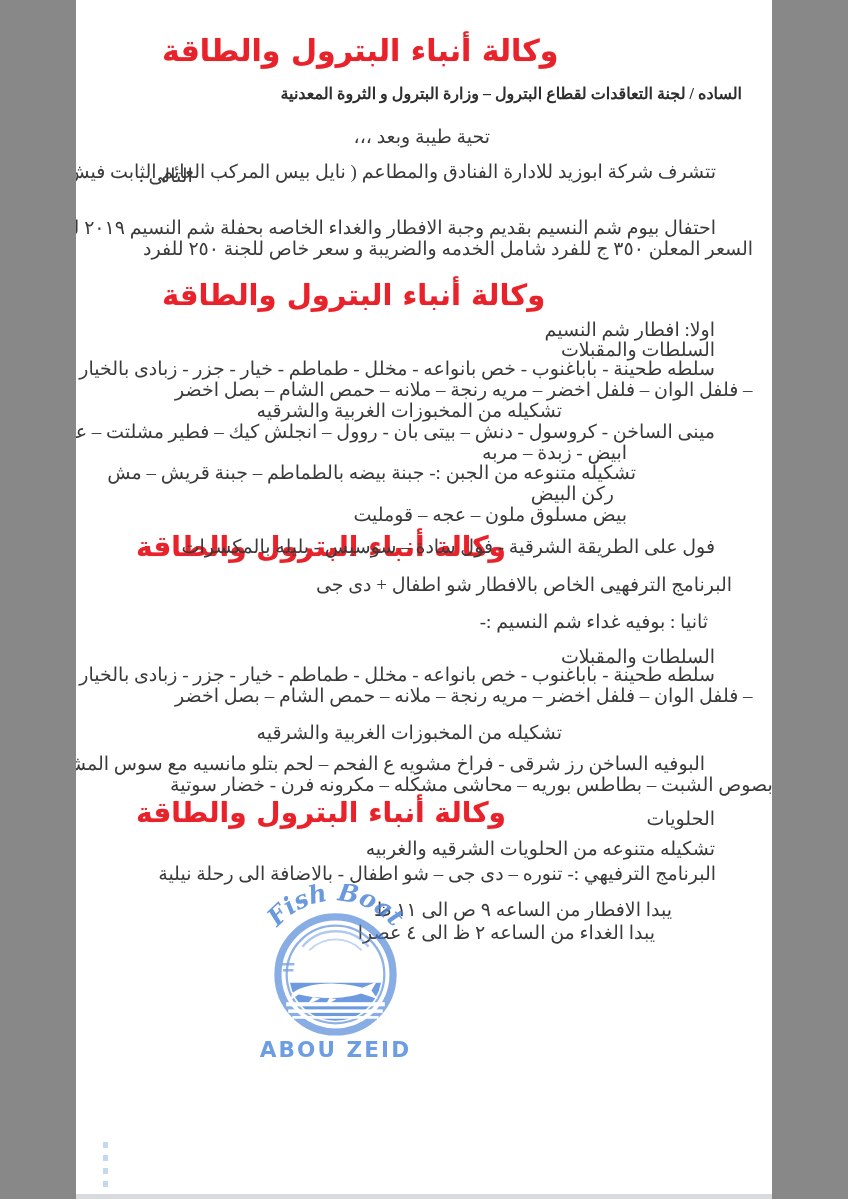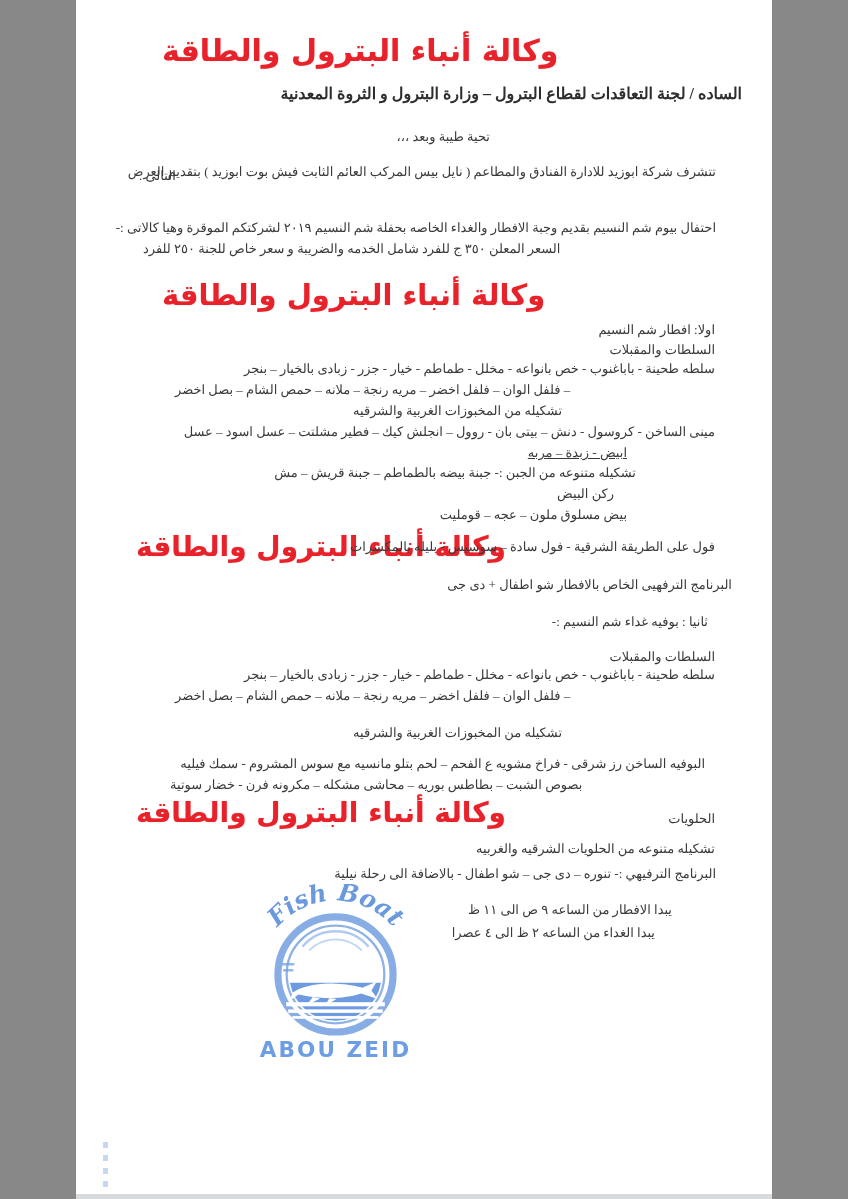--- a/index.html
+++ b/index.html
@@ -4,21 +4,21 @@
 <style>
   html,body{margin:0;padding:0;background:#888;}
   .page{
     position:relative;width:696px;height:1199px;background:#ffffff;
     margin:0 auto;overflow:hidden;
     font-family:"DejaVu Sans", sans-serif;
   }
   
   .ln{
     position:absolute;direction:rtl;white-space:nowrap;
-    font-size:13px;line-height:16px;color:#3a3a3a;
+    font-size:19px;line-height:16px;color:#3a3a3a;
     font-family:"Liberation Serif","DejaVu Serif",serif;
   }
   .bold{font-weight:bold;color:#2e2e2e;}
   
   .wm{
     position:absolute;direction:rtl;white-space:nowrap;
     font-weight:bold;color:#e8222a;
     font-family:"DejaVu Sans",sans-serif;
     text-shadow:0 0 1px rgba(232,34,42,.45);
   }
@@ -32,21 +32,21 @@
   .l2{top:164px;right:56px;text-align:center;}
   .l3{top:168px;left:63px;}
   .l4{top:220px;right:56px;}
   .l5{top:241px;left:67px;}
   .l6{top:322px;right:57px;}
   .l7{top:342px;right:57px;}
   .l8{top:361px;right:57px;}
   .l9{top:382px;left:99px;}
   .l10{top:403px;right:210px;}
   .l11{top:424px;right:57px;}
-  .l12{top:445px;right:145px;text-decoration:underline;}
+  .l12{top:445px;right:145px;}
   .l13{top:465px;right:136px;}
   .l14{top:486px;right:158px;}
   .l15{top:507px;right:145px;}
   .l16{top:539px;right:57px;}
   .l17{top:577px;right:40px;}
   .l18{top:614px;right:64px;}
   .l19{top:649px;right:57px;}
   .l20{top:667px;right:57px;}
   .l21{top:688px;left:99px;}
   .l22{top:725px;right:210px;}

